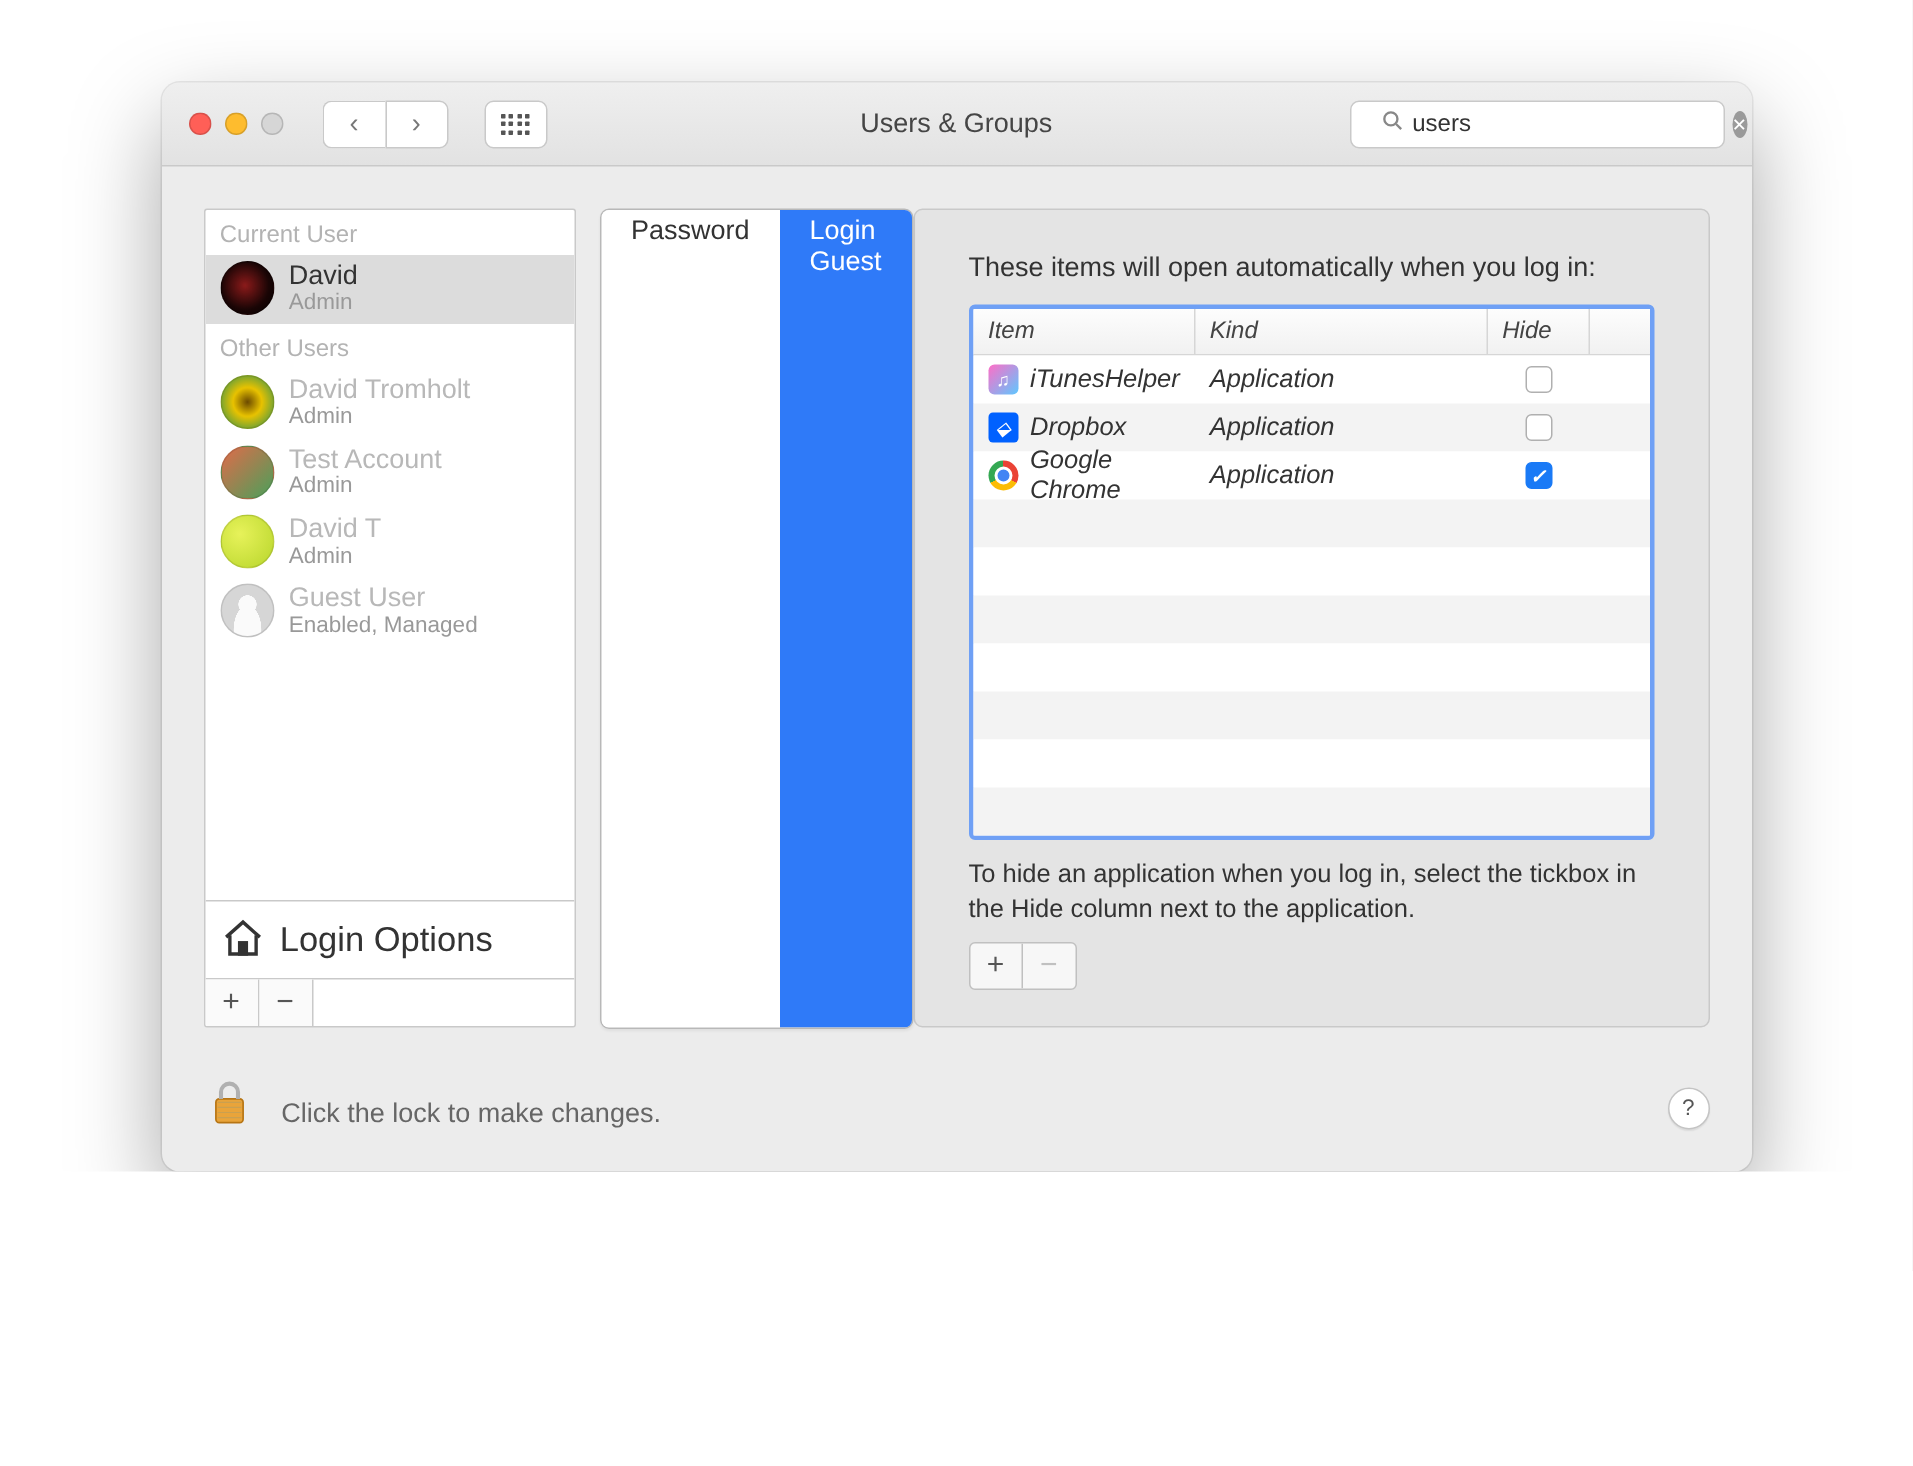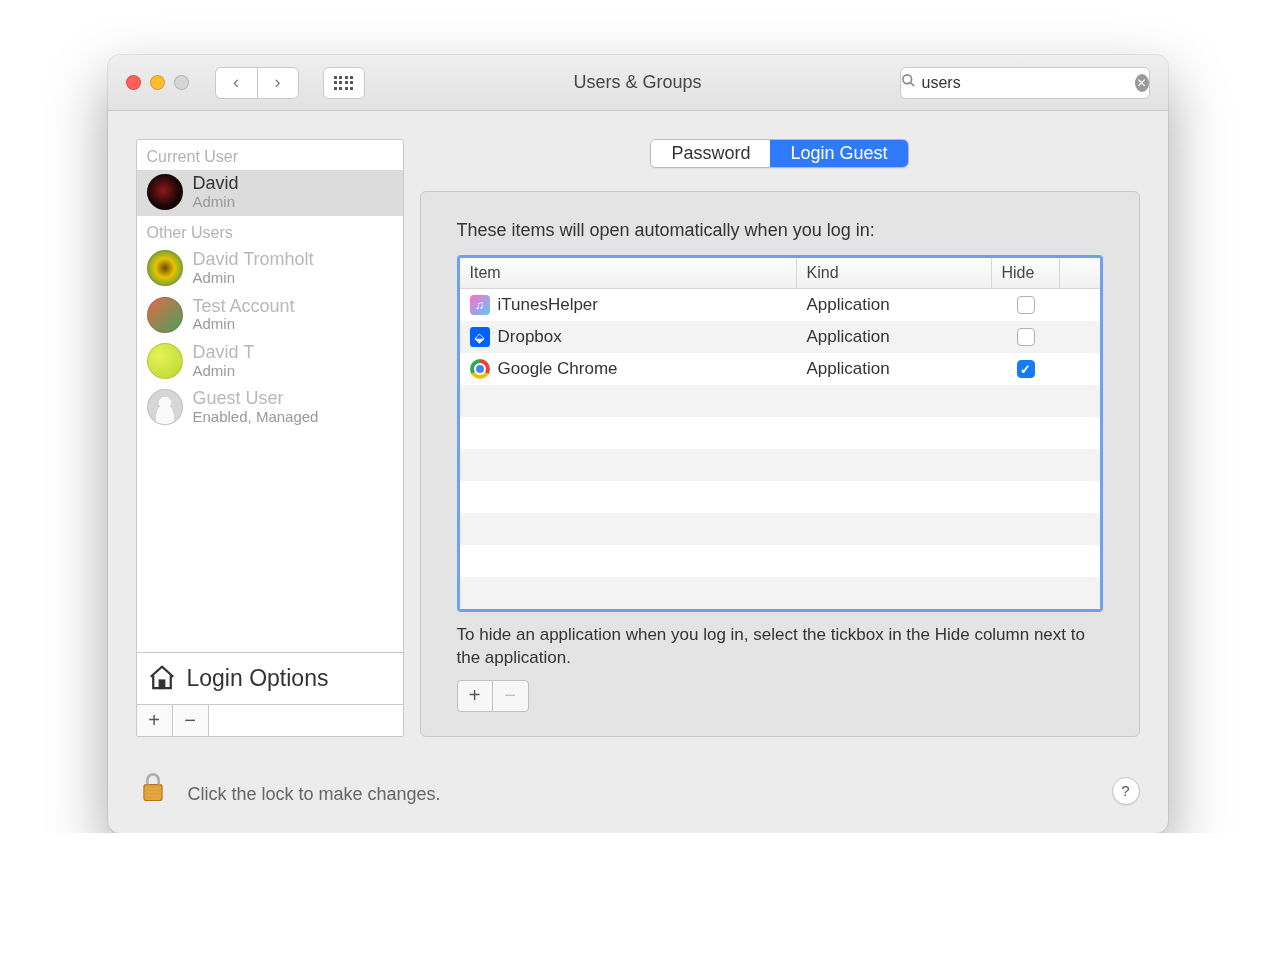--- a/index.html
+++ b/index.html
@@ -28,21 +28,21 @@
   .navbtn:last-child { border-radius: 0 6px 6px 0; }
   .gridbtn {
     width: 42px; height: 32px; background: #fff; border: 1px solid #c9c9c9;
     border-radius: 6px; display: flex; align-items: center; justify-content: center; margin-left: 10px;
   }
   .griddots { display: grid; grid-template-columns: repeat(4,3px); grid-template-rows: repeat(3,3px); gap: 2.5px; }
   .griddots span { background: #555; border-radius: 0.5px; }
   .wtitle { position: absolute; left: 0; right: 0; text-align: center; font-size: 18px; font-weight: 500; color: #454545; pointer-events: none; }
   .searchbox {
     margin-left: auto; width: 250px; height: 32px; background: #fff; border: 1px solid #c9c9c9;
-    border-radius: 6px; display: flex; align-items: center; padding: 0 0; gap: 6px;
+    border-radius: 6px; display: flex; align-items: center; padding: 0 20px; gap: 6px;
   }
   .searchbox input { border: none; outline: none; flex: 1; font-size: 16px; background: transparent; color: #333; }
   .clearbtn { width: 18px; height: 18px; border-radius: 50%; background: #9a9a9a; color: #fff; font-size: 12px; display: flex; align-items: center; justify-content: center; }
   .body { display: flex; padding: 28px 28px 20px 28px; gap: 16px; align-items: stretch; }
   .sidebar {
     width: 268px; background: #fff; border: 1px solid #c9c9c9; border-radius: 2px;
     display: flex; flex-direction: column; overflow: hidden;
   }
   .side-scroll { flex: 1; overflow: auto; }
   .side-hdr { font-size: 16px; color: #b3b3b3; padding: 8px 10px 4px 10px; }
@@ -53,31 +53,31 @@
   .u-role { font-size: 15px; color: #999; line-height: 1.1; }
   .user-row.other .u-name { color: #b8b8b8; }
   .login-opts {
     border-top: 1px solid #c9c9c9; height: 52px; display: flex; align-items: center;
     gap: 10px; padding: 0 10px;
   }
   .home-icon { width: 30px; height: 30px; }
   .login-opts span.label { font-size: 23px; color: #333; }
   .side-foot { border-top: 1px solid #c9c9c9; height: 32px; display: flex; }
   .pmbtn { width: 36px; height: 100%; border-right: 1px solid #c9c9c9; display: flex; align-items: center; justify-content: center; color: #555; font-size: 20px; background: #fafafa; }
-  .main { flex: 1; display: flex; flex-direction: column; gap: 24px; }
+  .main { flex: 1; display: flex; flex-direction: row; }
   .tabs { display: flex; justify-content: center; margin-bottom: -1px; z-index: 2; }
   .tabseg { display: flex; border: 1px solid #b8b8b8; border-radius: 6px; overflow: hidden; box-shadow: 0 1px 2px rgba(0,0,0,0.06); }
   .tab { padding: 3px 20px; font-size: 18px; background: #fff; color: #333; }
   .tab.active { background: #2f7af8; color: #fff; }
   .panel {
     flex: 1; background: #e4e4e4; border: 1px solid #c9c9c9; border-radius: 6px;
     padding: 28px 36px 24px 36px; display: flex; flex-direction: column; justify-content: center;
   }
   .desc { font-size: 18px; color: #333; margin-bottom: 14px; }
-  .tablewrap { border: 3px solid #6fa0f5; border-radius: 4px; background: #fff; }
+  .tablewrap { border: 3px solid #6fa0f5; border-radius: 4px; background: #fff; font-style: italic; }
   .thead { display: flex; background: linear-gradient(#fdfdfd,#f1f1f1); border-bottom: 1px solid #d6d6d6; }
   .th { padding: 6px 10px; font-size: 16px; color: #444; border-right: 1px solid #d6d6d6; }
   .th.item { flex: 1; }
   .th.kind { width: 195px; }
   .th.hide { width: 68px; text-align: left; }
   .th.sp { width: 40px; border-right: none; }
   .trow { display: flex; align-items: center; height: 32px; }
   .trow:nth-child(odd) { background: #fff; }
   .trow:nth-child(even) { background: #f3f3f3; }
   .tcell { padding: 0 10px; font-size: 17px; color: #333; display: flex; align-items: center; gap: 8px; }

